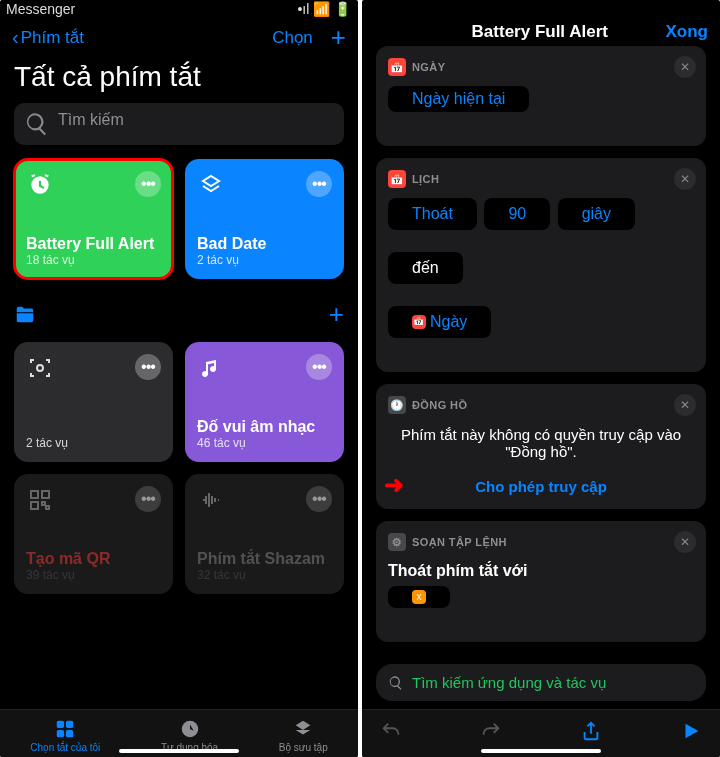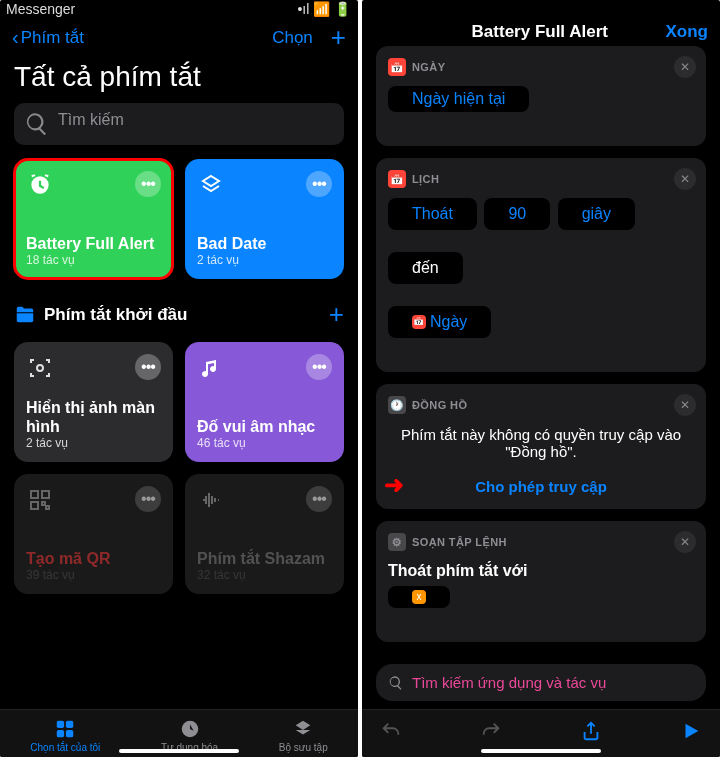--- a/index.html
+++ b/index.html
@@ -44,21 +44,21 @@
 .body{font-size:16px;color:#fff;line-height:1.5}
 .msg{text-align:center;color:#fff;font-size:15px;padding:4px 10px 12px}
 .allow{color:#0a84ff;text-align:center;font-weight:700;font-size:15px;padding-top:6px}
 .sq{display:inline-flex;width:18px;height:18px;border-radius:4px;align-items:center;justify-content:center;font-size:11px;vertical-align:middle}
 .sq.red{background:#ff453a}
 .sq.orange{background:#ff9500}
 .sq.gy{background:#48484a}
 .bbar{position:absolute;bottom:0;left:0;right:0;background:#121212;display:flex;align-items:center;justify-content:space-between;padding:10px 18px 10px;border-top:1px solid #222}
 .bbar .ico{color:#0a84ff;font-size:20px}
 .bsearch{position:absolute;bottom:48px;left:0;right:0;padding:8px 14px;background:#000}
-.bsearch .in{background:#1c1c1e;border-radius:16px;display:flex;align-items:center;gap:8px;padding:10px 12px;color:#ec4899;font-size:15px}
+.bsearch .in{background:#1c1c1e;border-radius:16px;display:flex;align-items:center;gap:8px;padding:10px 12px;color:#22c55e;font-size:15px}
 .gicon{width:26px;height:26px;opacity:.95}
 </style>
 </head>
 <body>
 
 <div class="wrap">
 
 <div class="phone">
   <div class="status">
     <span>Messenger</span>
@@ -109,37 +109,35 @@
         <div class="title">Bad Date</div>
         <div class="sub">2 tác vụ</div>
       </div>
     </div>
   </div>
   <div class="sect">
     <div class="t">
       <svg width="22" height="22" viewBox="0 0 24 24" fill="#0a84ff">
             <path d="M3 5a2 2 0 012-2h4l2 2h8a2 2 0 012 2v2H3V5zm0 5h18v8a2 2 0 01-2 2H5a2 2 0 01-2-2v-8z"></path>
           </svg>
-      <span>Phím tắt khởi đầu</span>
     </div>
     <span class="plus">+</span>
   </div>
   <div class="grid">
     <div class="card gray">
       <div class="top">
             <div class="iconcirc">
               <svg width="24" height="24" viewBox="0 0 24 24" fill="none" stroke="#ddd" stroke-width="2">
                 <path d="M3 7V4h3M21 7V4h-3M3 17v3h3M21 17v3h-3"></path>
                 <circle cx="12" cy="12" r="3"></circle>
               </svg>
             </div>
             <div class="dots">•••</div>
           </div>
       <div>
-            <div class="title">Hiển thị ảnh màn hình</div>
             <div class="sub">2 tác vụ</div>
           </div>
     </div>
     <div class="card purple">
       <div class="top">
             <div class="iconcirc">
               <svg width="24" height="24" viewBox="0 0 24 24" fill="#fff">
                 <path d="M9 18a3 3 0 11-2-2.8V6l10-2v9a3 3 0 11-2-2.8V7l-6 1.2V18z"></path>
               </svg>
             </div>

